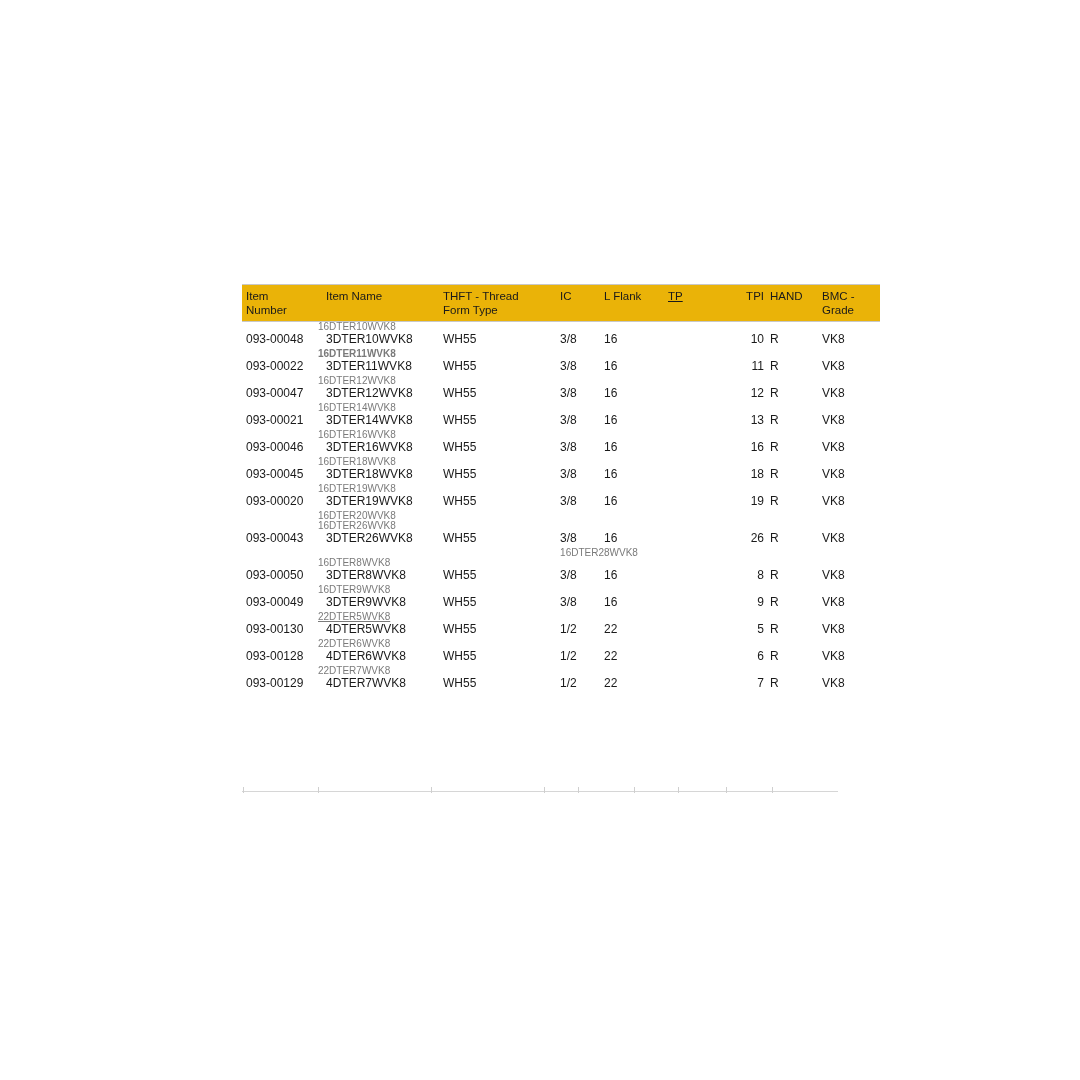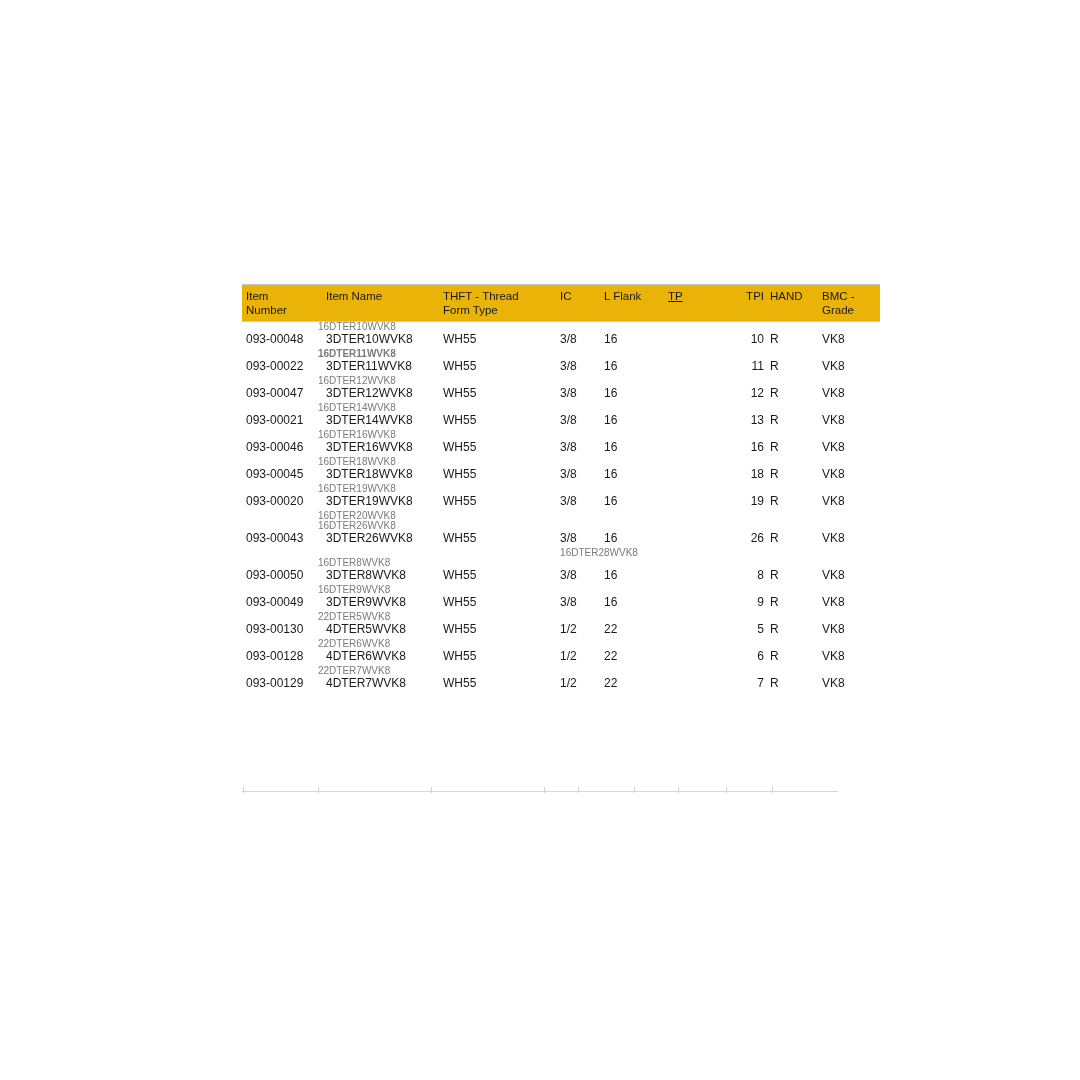--- a/index.html
+++ b/index.html
@@ -256,21 +256,21 @@
             <td>3DTER9WVK8</td>
             <td>WH55</td>
             <td>3/8</td>
             <td>16</td>
             <td></td>
             <td class="num-right">9</td>
             <td>R</td>
             <td>VK8</td>
           </tr>
           <tr class="sub-row">
-            <td colspan="9" class="sub-label" style="padding-left: 76px;">22DTER5WVK8</td>
+            <td colspan="9" class="sub-label" style="padding-left: 76px; text-decoration: underline;">22DTER5WVK8</td>
           </tr>
           <tr class="data-row">
             <td class="c-item-number">093-00130</td>
             <td>4DTER5WVK8</td>
             <td>WH55</td>
             <td>1/2</td>
             <td>22</td>
             <td></td>
             <td class="num-right">5</td>
             <td>R</td>

